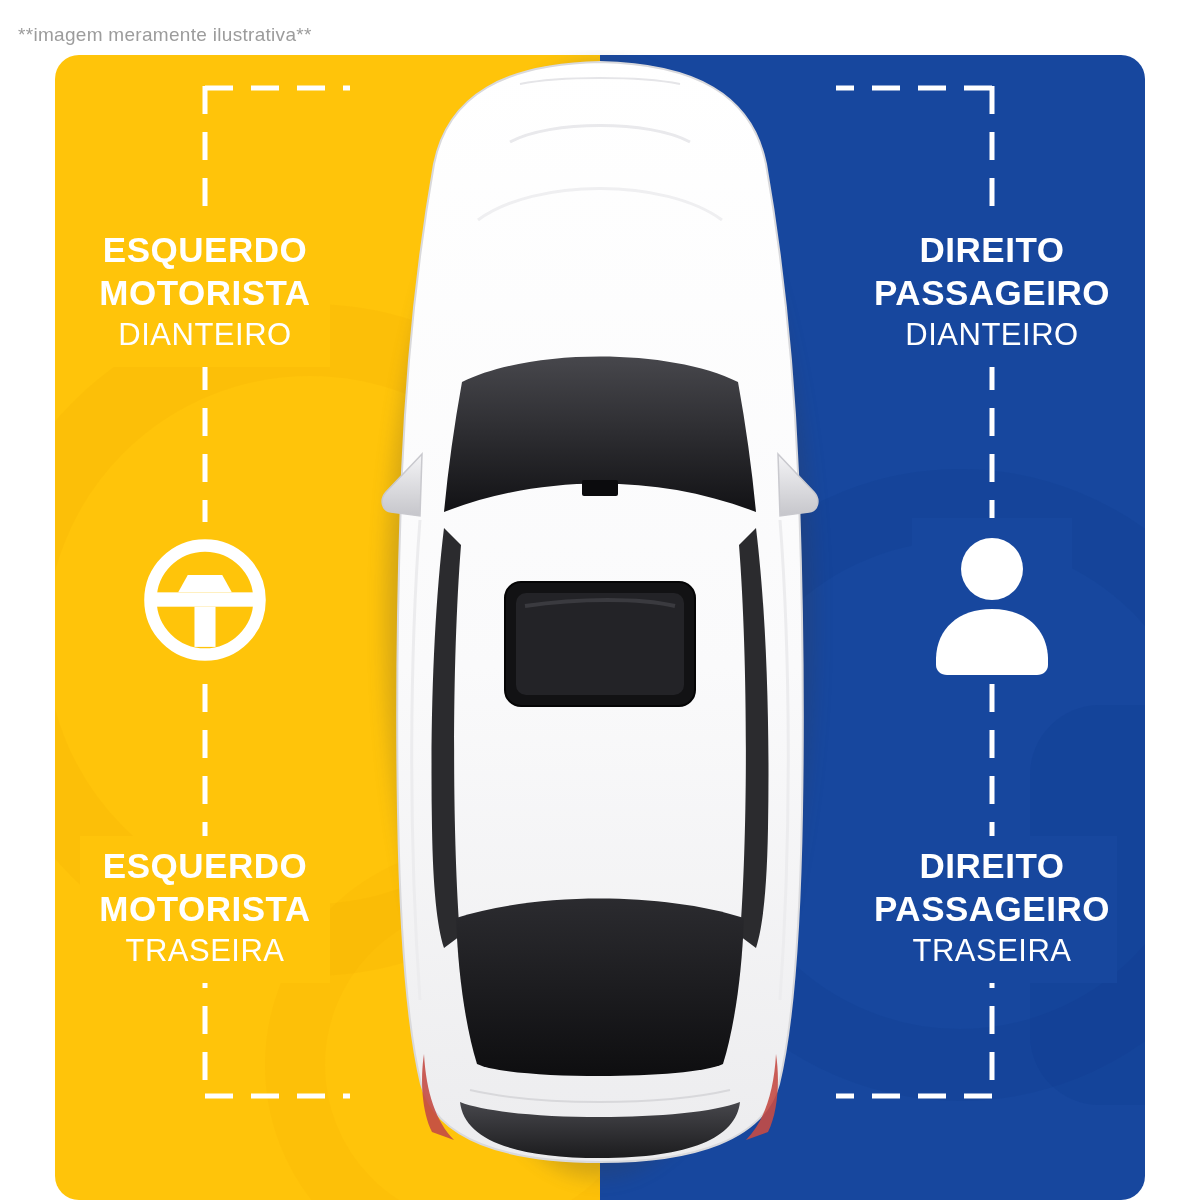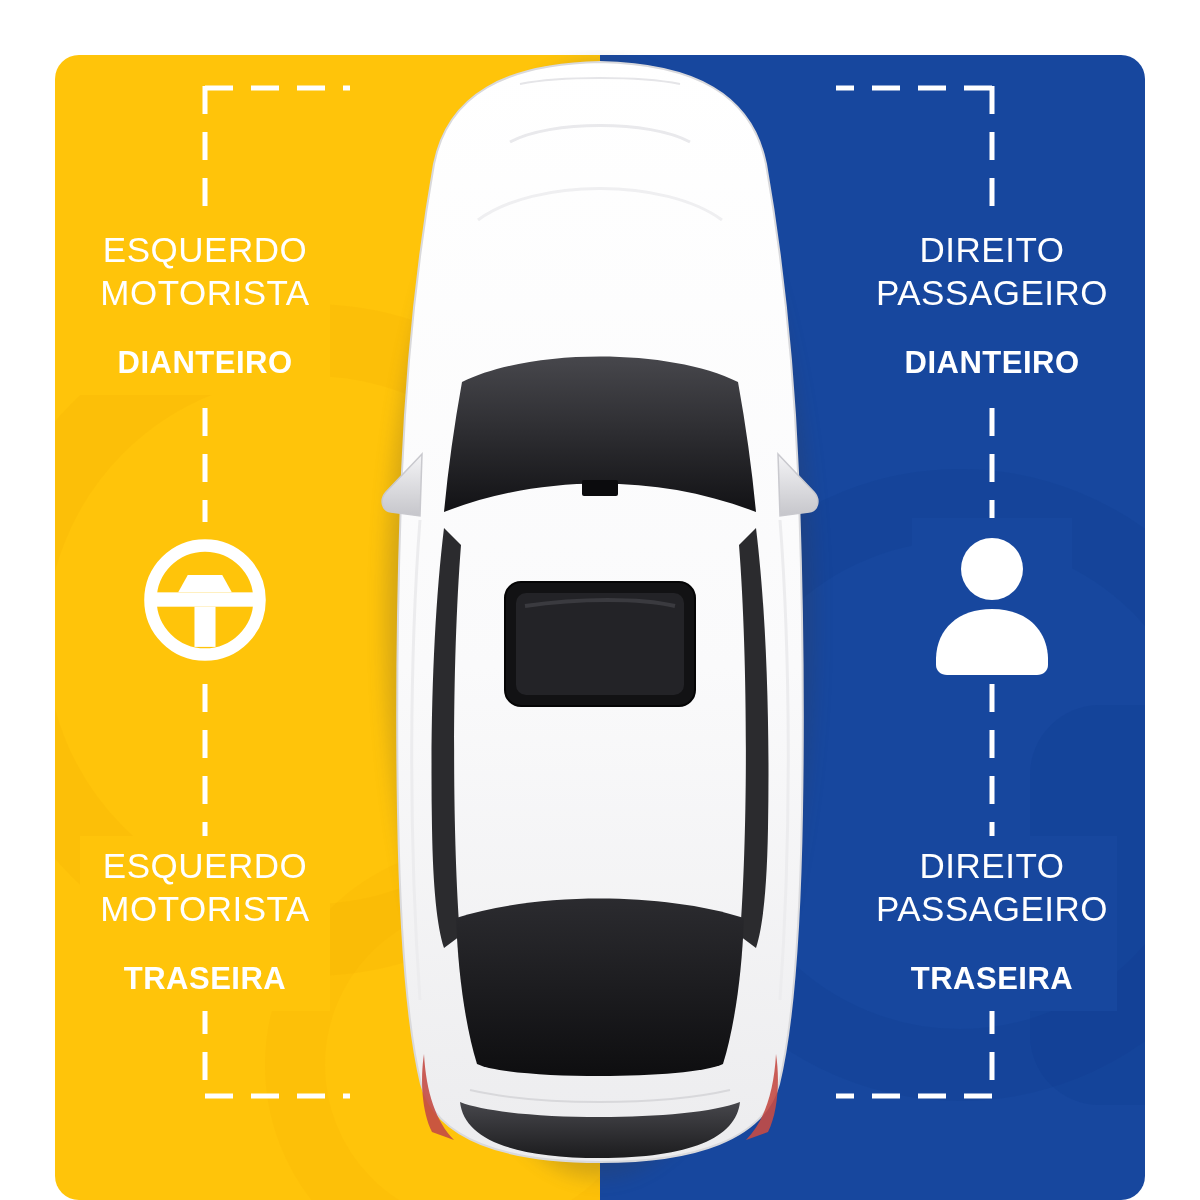--- a/index.html
+++ b/index.html
@@ -17,40 +17,41 @@
   .half-right { background:var(--right-bg,#17479e); }
   .wm { position:absolute; inset:0; width:100%; height:100%; }
   .wm-left-ring  { stroke:var(--accent-watermark-left,#f0ad00); }
   .wm-right-ring { stroke:var(--accent-watermark-right,#0d3a8a); }
   .wm-right-blob { fill:var(--accent-watermark-right,#0d3a8a); }
 
   .guides { position:absolute; left:0; top:0; z-index:3; pointer-events:none; }
 
   .label { position:absolute; z-index:4; width:250px; text-align:center;
            color:var(--text,#ffffff); padding:8px 0 12px; }
-  .label .b { font-size:35px; font-weight:400; line-height:43px; letter-spacing:.5px; }
-  .label .r { font-size:31px; font-weight:700; line-height:41px; letter-spacing:.5px;margin-top:28px; }
+  .label .b { font-size:35px; font-weight:700; line-height:43px; letter-spacing:.5px; }
+  .label .r { font-size:31px; font-weight:400; line-height:41px; letter-spacing:.5px; }
   .bg-left  { background:var(--left-bg,#ffc40a); }
   .bg-right { background:var(--right-bg,#17479e);text-align:center; }
   .pos-lf { left:80px;  top:220px; }
   .pos-lr { left:80px;  top:836px; }
   .pos-rf { left:867px; top:220px; }
   .pos-rr { left:867px; top:836px; }
 
   .icon-wrap { position:absolute; z-index:4; display:flex; align-items:center; justify-content:center; }
   .iw-left  { left:125px; top:522px; width:160px; height:156px; }
   .iw-right { left:912px; top:518px; width:160px; height:164px; }
 
   .car { position:absolute; left:360px; top:50px; width:480px; height:1150px; z-index:5; }
 </style>
 </head>
 <body>
 
 <div class="stage">
 
+  <div class="disclaimer">**imagem meramente ilustrativa**</div>
 
   <div class="panel">
     <div class="half half-left">
       <svg class="wm" viewBox="0 0 545 1145">
         <circle class="wm-left-ring" cx="255" cy="585" r="300" fill="none" stroke-width="72" opacity="0.18"></circle>
         <circle class="wm-left-ring" cx="430" cy="1010" r="190" fill="none" stroke-width="60" opacity="0.14"></circle>
       </svg>
     </div>
     <div class="half half-right">
       <svg class="wm" viewBox="0 0 545 1145">

